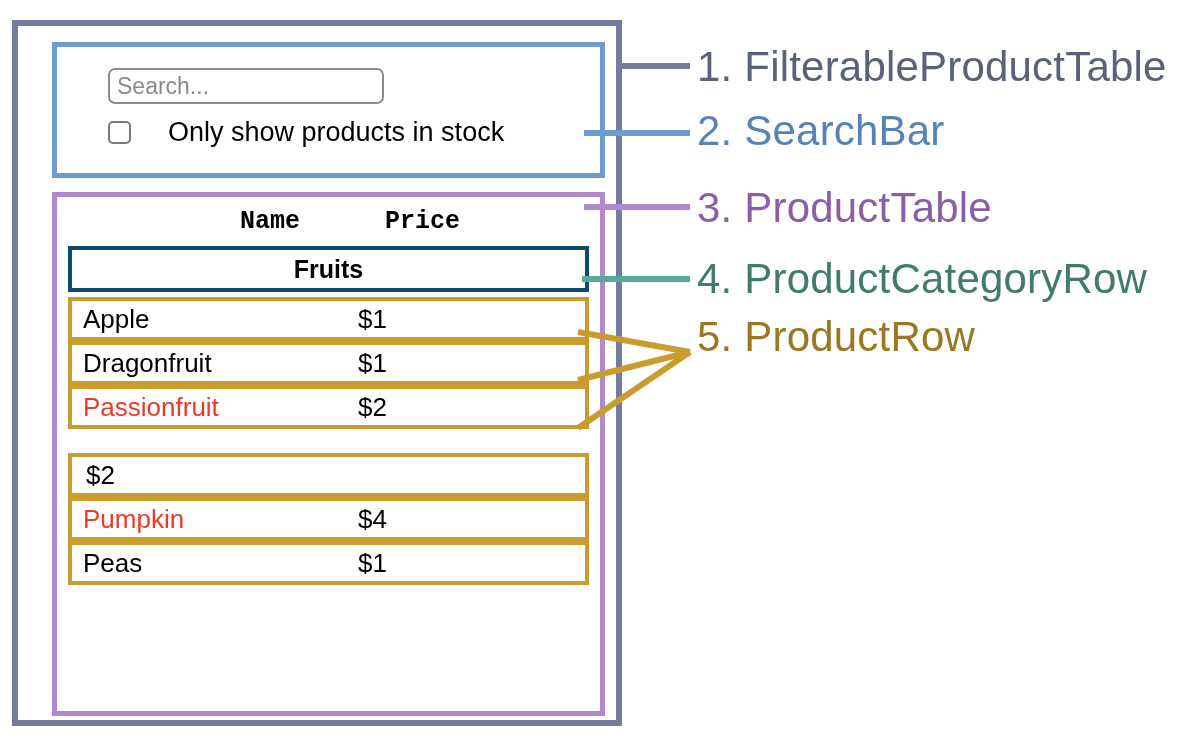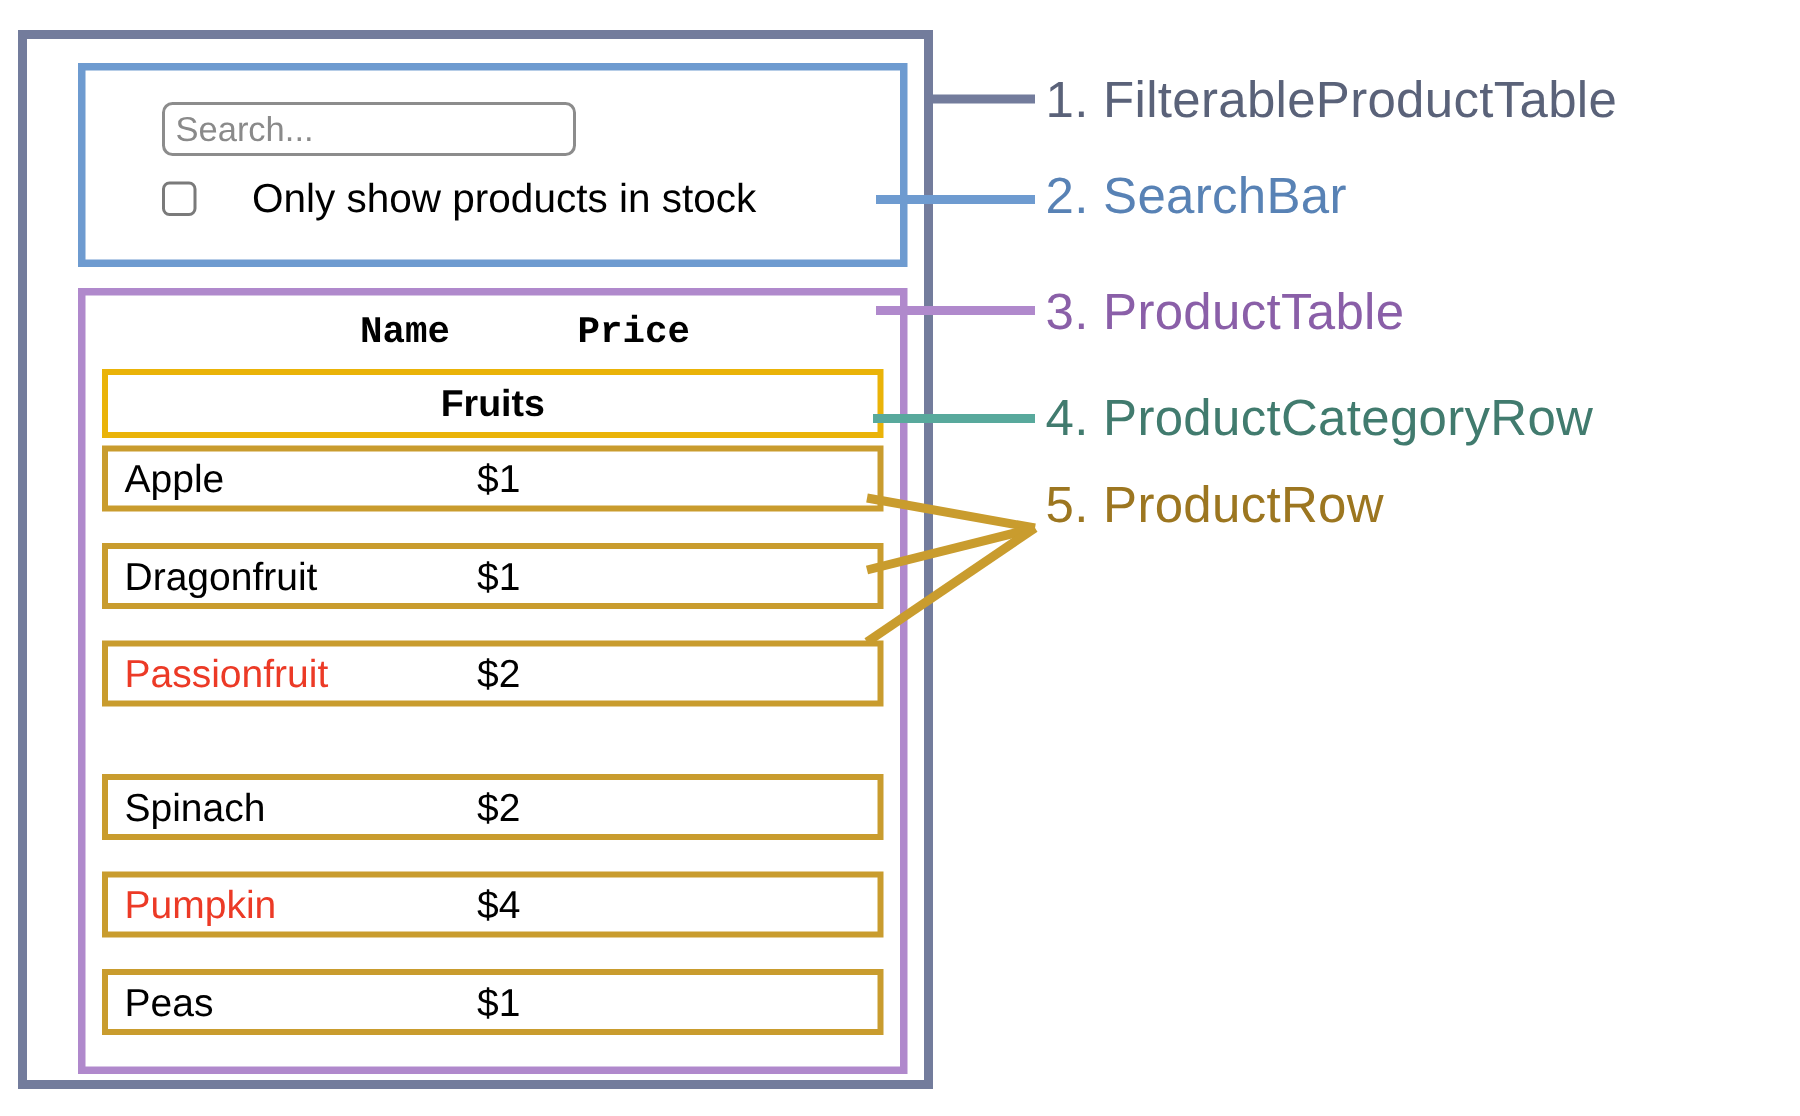--- a/index.html
+++ b/index.html
@@ -139,21 +139,21 @@
     font-size: 25px;
     font-weight: bold;
     color: #000000;
     text-align: right;
   }
   .col-name  { width: 232px; padding-left: 76px; box-sizing: border-box; }
   .col-price { width: 160px; padding-left: 14px; box-sizing: border-box; }
 
   .category-row {
     box-sizing: border-box;
-    border: 4px solid #eab308;
+    border: 4px solid #0c4a6e;
     background: #ffffff;
     height: 46px;
     display: flex;
     align-items: center;
     justify-content: center;
     margin-bottom: 5px;
   }
   .category-row-label {
     font-family: "Liberation Sans", sans-serif;
     font-size: 25px;
@@ -161,21 +161,22 @@
     color: #000000;
   }
 
   .product-row {
     box-sizing: border-box;
     border: 4px solid #c99c2e;
     background: #ffffff;
     height: 44px;
     display: flex;
     align-items: center;
-    margin-bottom: 21px;
+    margin-bottom: 0;
+    gap: 40px;
   }
   .cell {
     font-family: "Liberation Sans", sans-serif;
     font-size: 26px;
     color: #000000;
     white-space: nowrap;
     overflow: hidden;
   }
   .cell-name  { width: 232px; padding-left: 11px; box-sizing: border-box; }
   .cell-price { width: 160px; padding-left: 14px; box-sizing: border-box; }
@@ -187,21 +188,21 @@
   .legend {
     position: absolute;
     left: 697px;
     top: 0;
     width: 503px;
     height: 744px;
   }
   .legend-item {
     position: absolute;
     font-family: "Liberation Sans", sans-serif;
-    font-size: 34px;
+    font-size: 42px;
     line-height: 34px;
     letter-spacing: 0.2px;
     white-space: nowrap;
   }
   .legend-1 { top: 50px;  color: #5a6279; }
   .legend-2 { top: 114px; color: #5882b5; }
   .legend-3 { top: 191px; color: #8a5fa8; text-align: center; }
   .legend-4 { top: 262px; color: #417b6e; }
   .legend-5 { top: 320px; color: #9c7620; }
 </style>
@@ -242,21 +243,20 @@
         </div>
         <div class="product-row">
           <div class="cell cell-name out-of-stock">Passionfruit</div>
           <div class="cell cell-price">$2</div>
         </div>
 
         <div class="group-gap"></div>
 
 
         <div class="product-row">
-          <div class="cell cell-name">Spinach</div>
           <div class="cell cell-price">$2</div>
         </div>
         <div class="product-row">
           <div class="cell cell-name out-of-stock">Pumpkin</div>
           <div class="cell cell-price">$4</div>
         </div>
         <div class="product-row">
           <div class="cell cell-name">Peas</div>
           <div class="cell cell-price">$1</div>
         </div>

